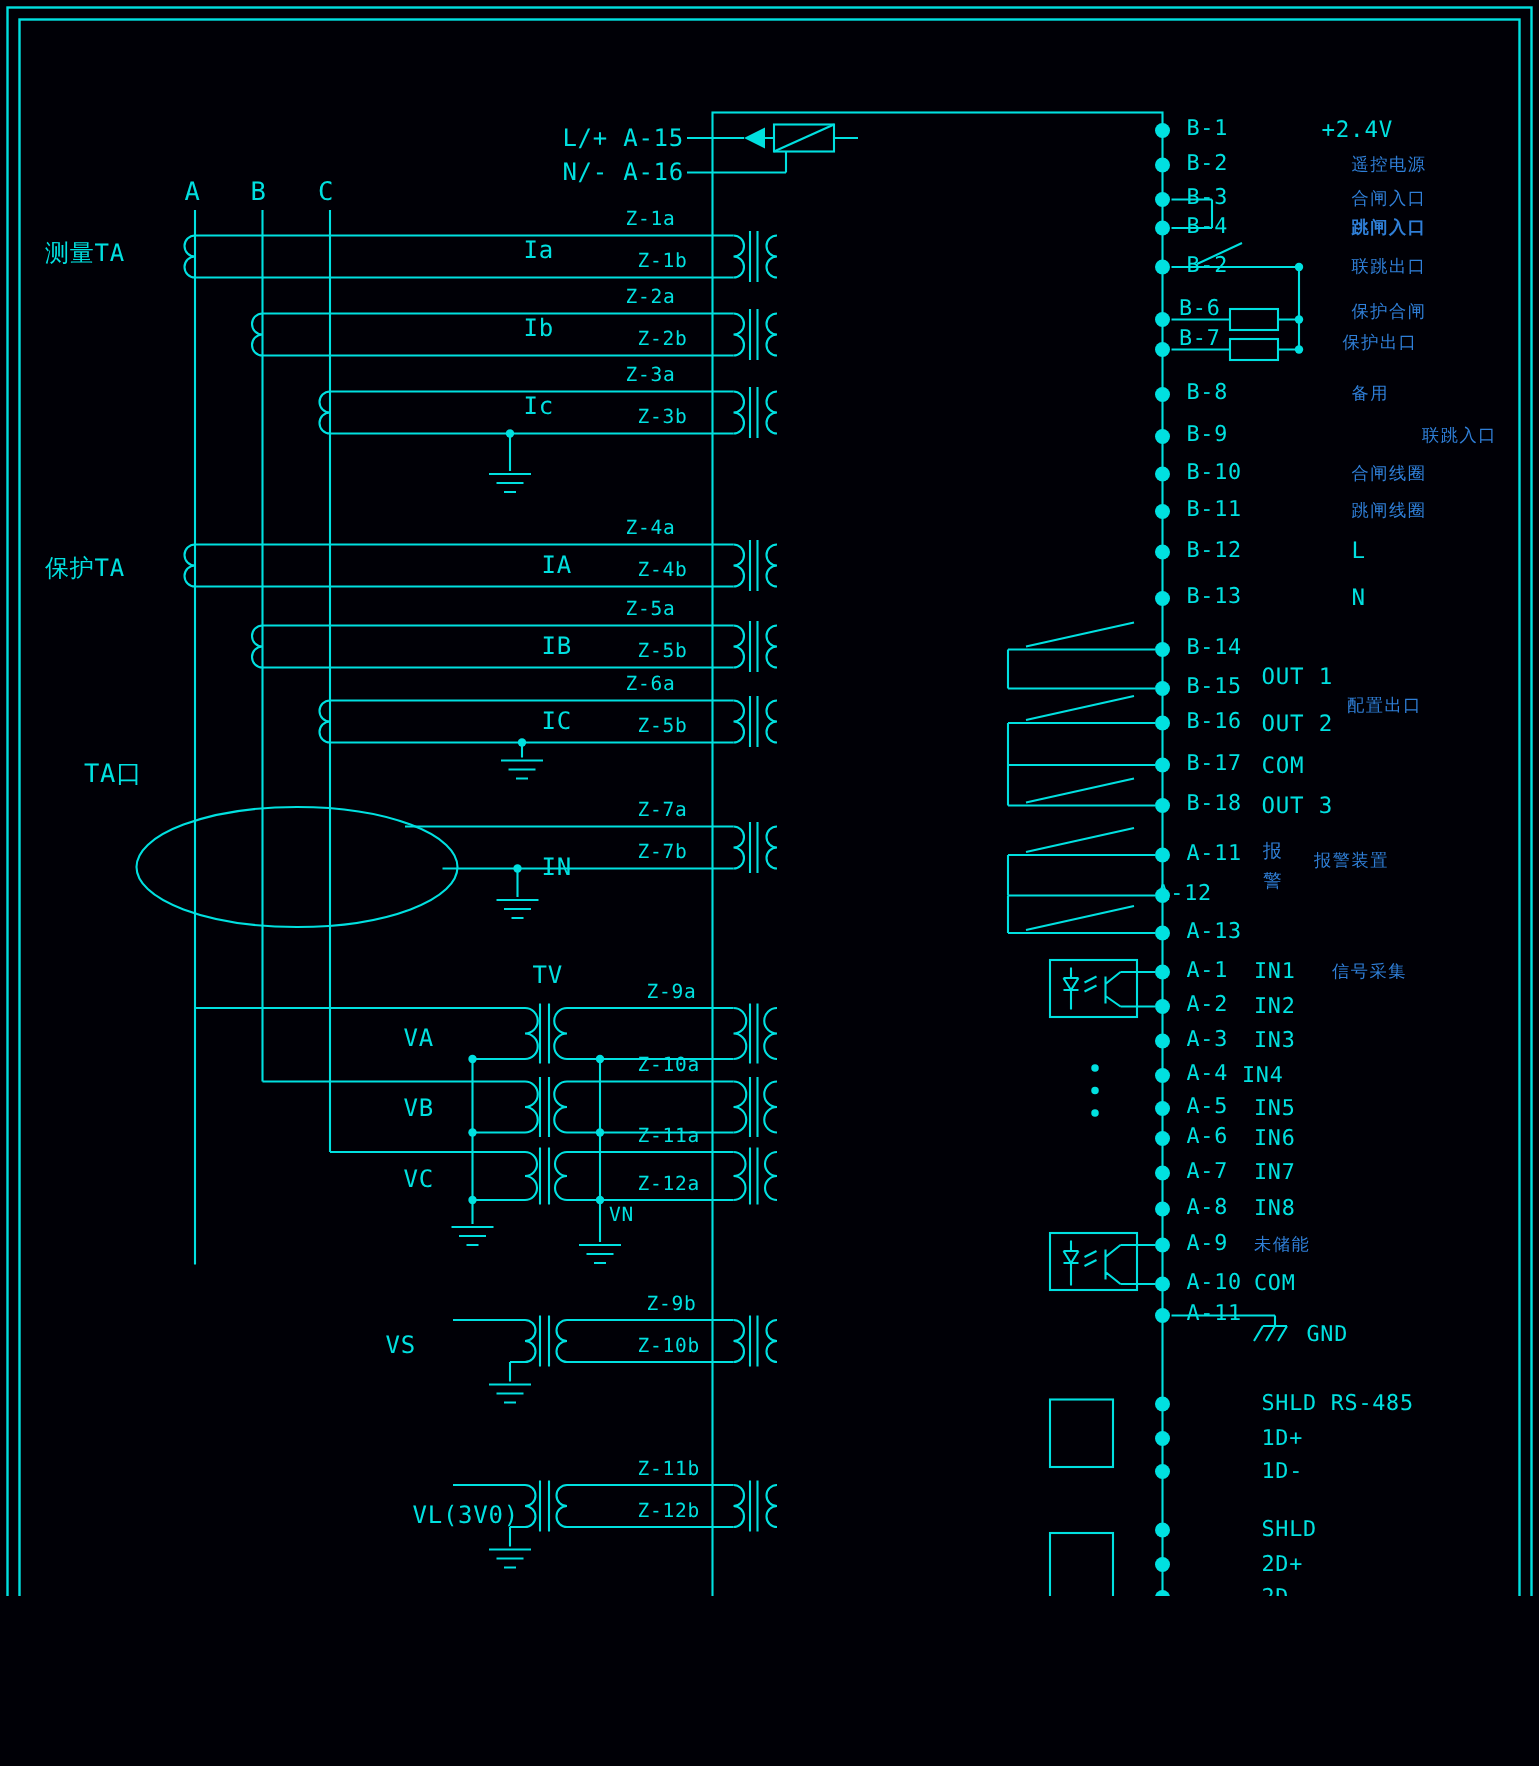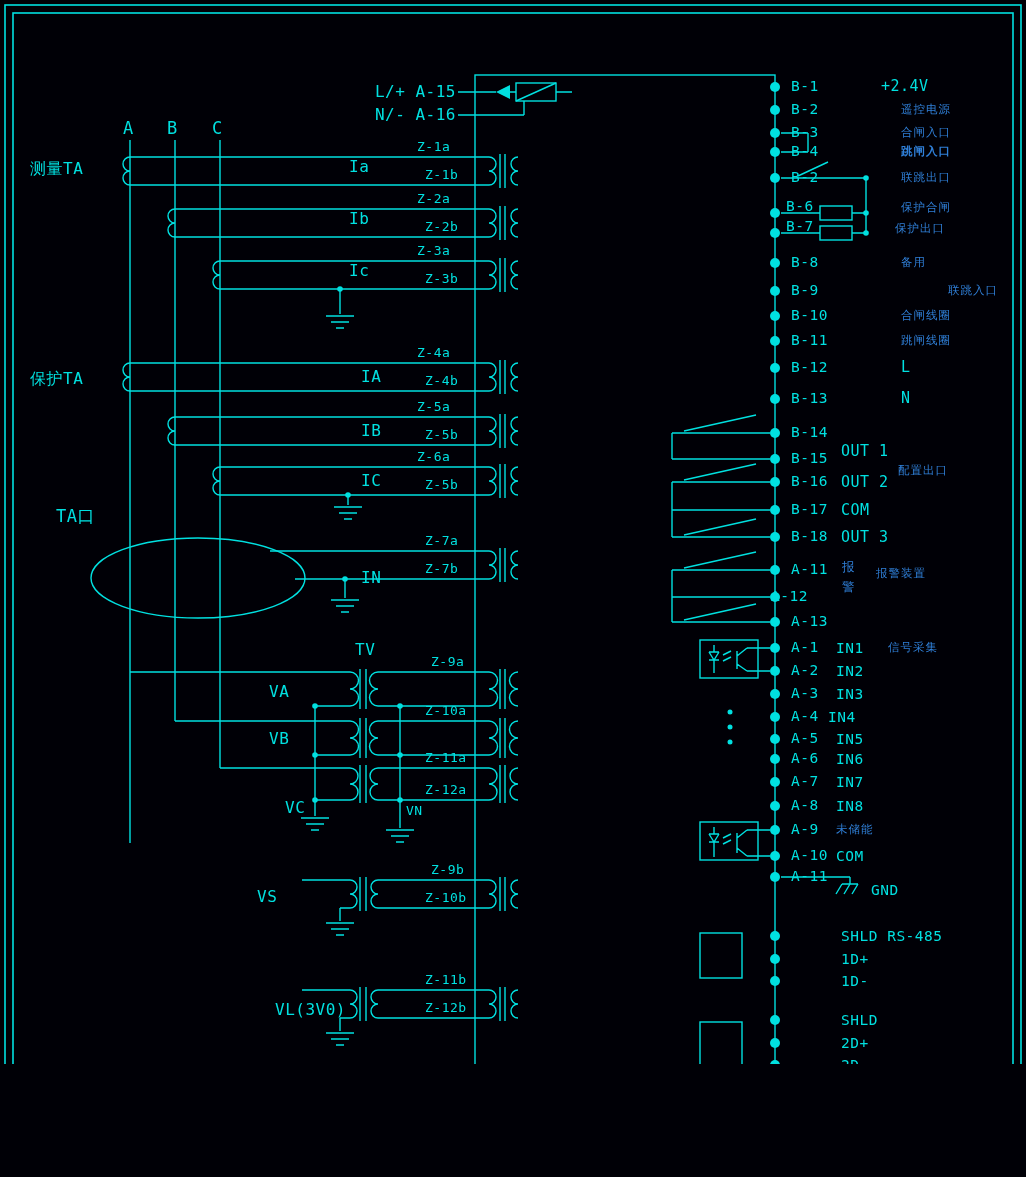--- a/index.html
+++ b/index.html
@@ -275,21 +275,21 @@
 <div class="lbl s13" style="left:425px;top:428px;">Z-5b</div>
 <div class="lbl s13" style="left:417px;top:450px;">Z-6a</div>
 <div class="lbl s13" style="left:425px;top:478px;">Z-5b</div>
 <div class="lbl s13" style="left:425px;top:534px;">Z-7a</div>
 <div class="lbl s13" style="left:425px;top:562px;">Z-7b</div>
 
 <div class="lbl s16" style="left:269px;top:683px;">VA</div>
 <div class="lbl s13" style="left:431px;top:655px;">Z-9a</div>
 <div class="lbl s16" style="left:269px;top:730px;">VB</div>
 <div class="lbl s13" style="left:425px;top:704px;">Z-10a</div>
-<div class="lbl s16" style="left:285px;top:777px;margin-top:22px;">VC</div>
+<div class="lbl s16" style="left:269px;top:777px;">VC</div>
 <div class="lbl s13" style="left:425px;top:751px;">Z-11a</div>
 <div class="lbl s13" style="left:425px;top:783px;">Z-12a</div>
 <div class="lbl s13" style="left:406px;top:804px;">VN</div>
 <div class="lbl s16" style="left:257px;top:888px;">VS</div>
 <div class="lbl s13" style="left:431px;top:863px;">Z-9b</div>
 <div class="lbl s13" style="left:425px;top:891px;">Z-10b</div>
 <div class="lbl s16" style="left:275px;top:1001px;">VL(3V0)</div>
 <div class="lbl s13" style="left:425px;top:973px;">Z-11b</div>
 <div class="lbl s13" style="left:425px;top:1001px;">Z-12b</div>
 

